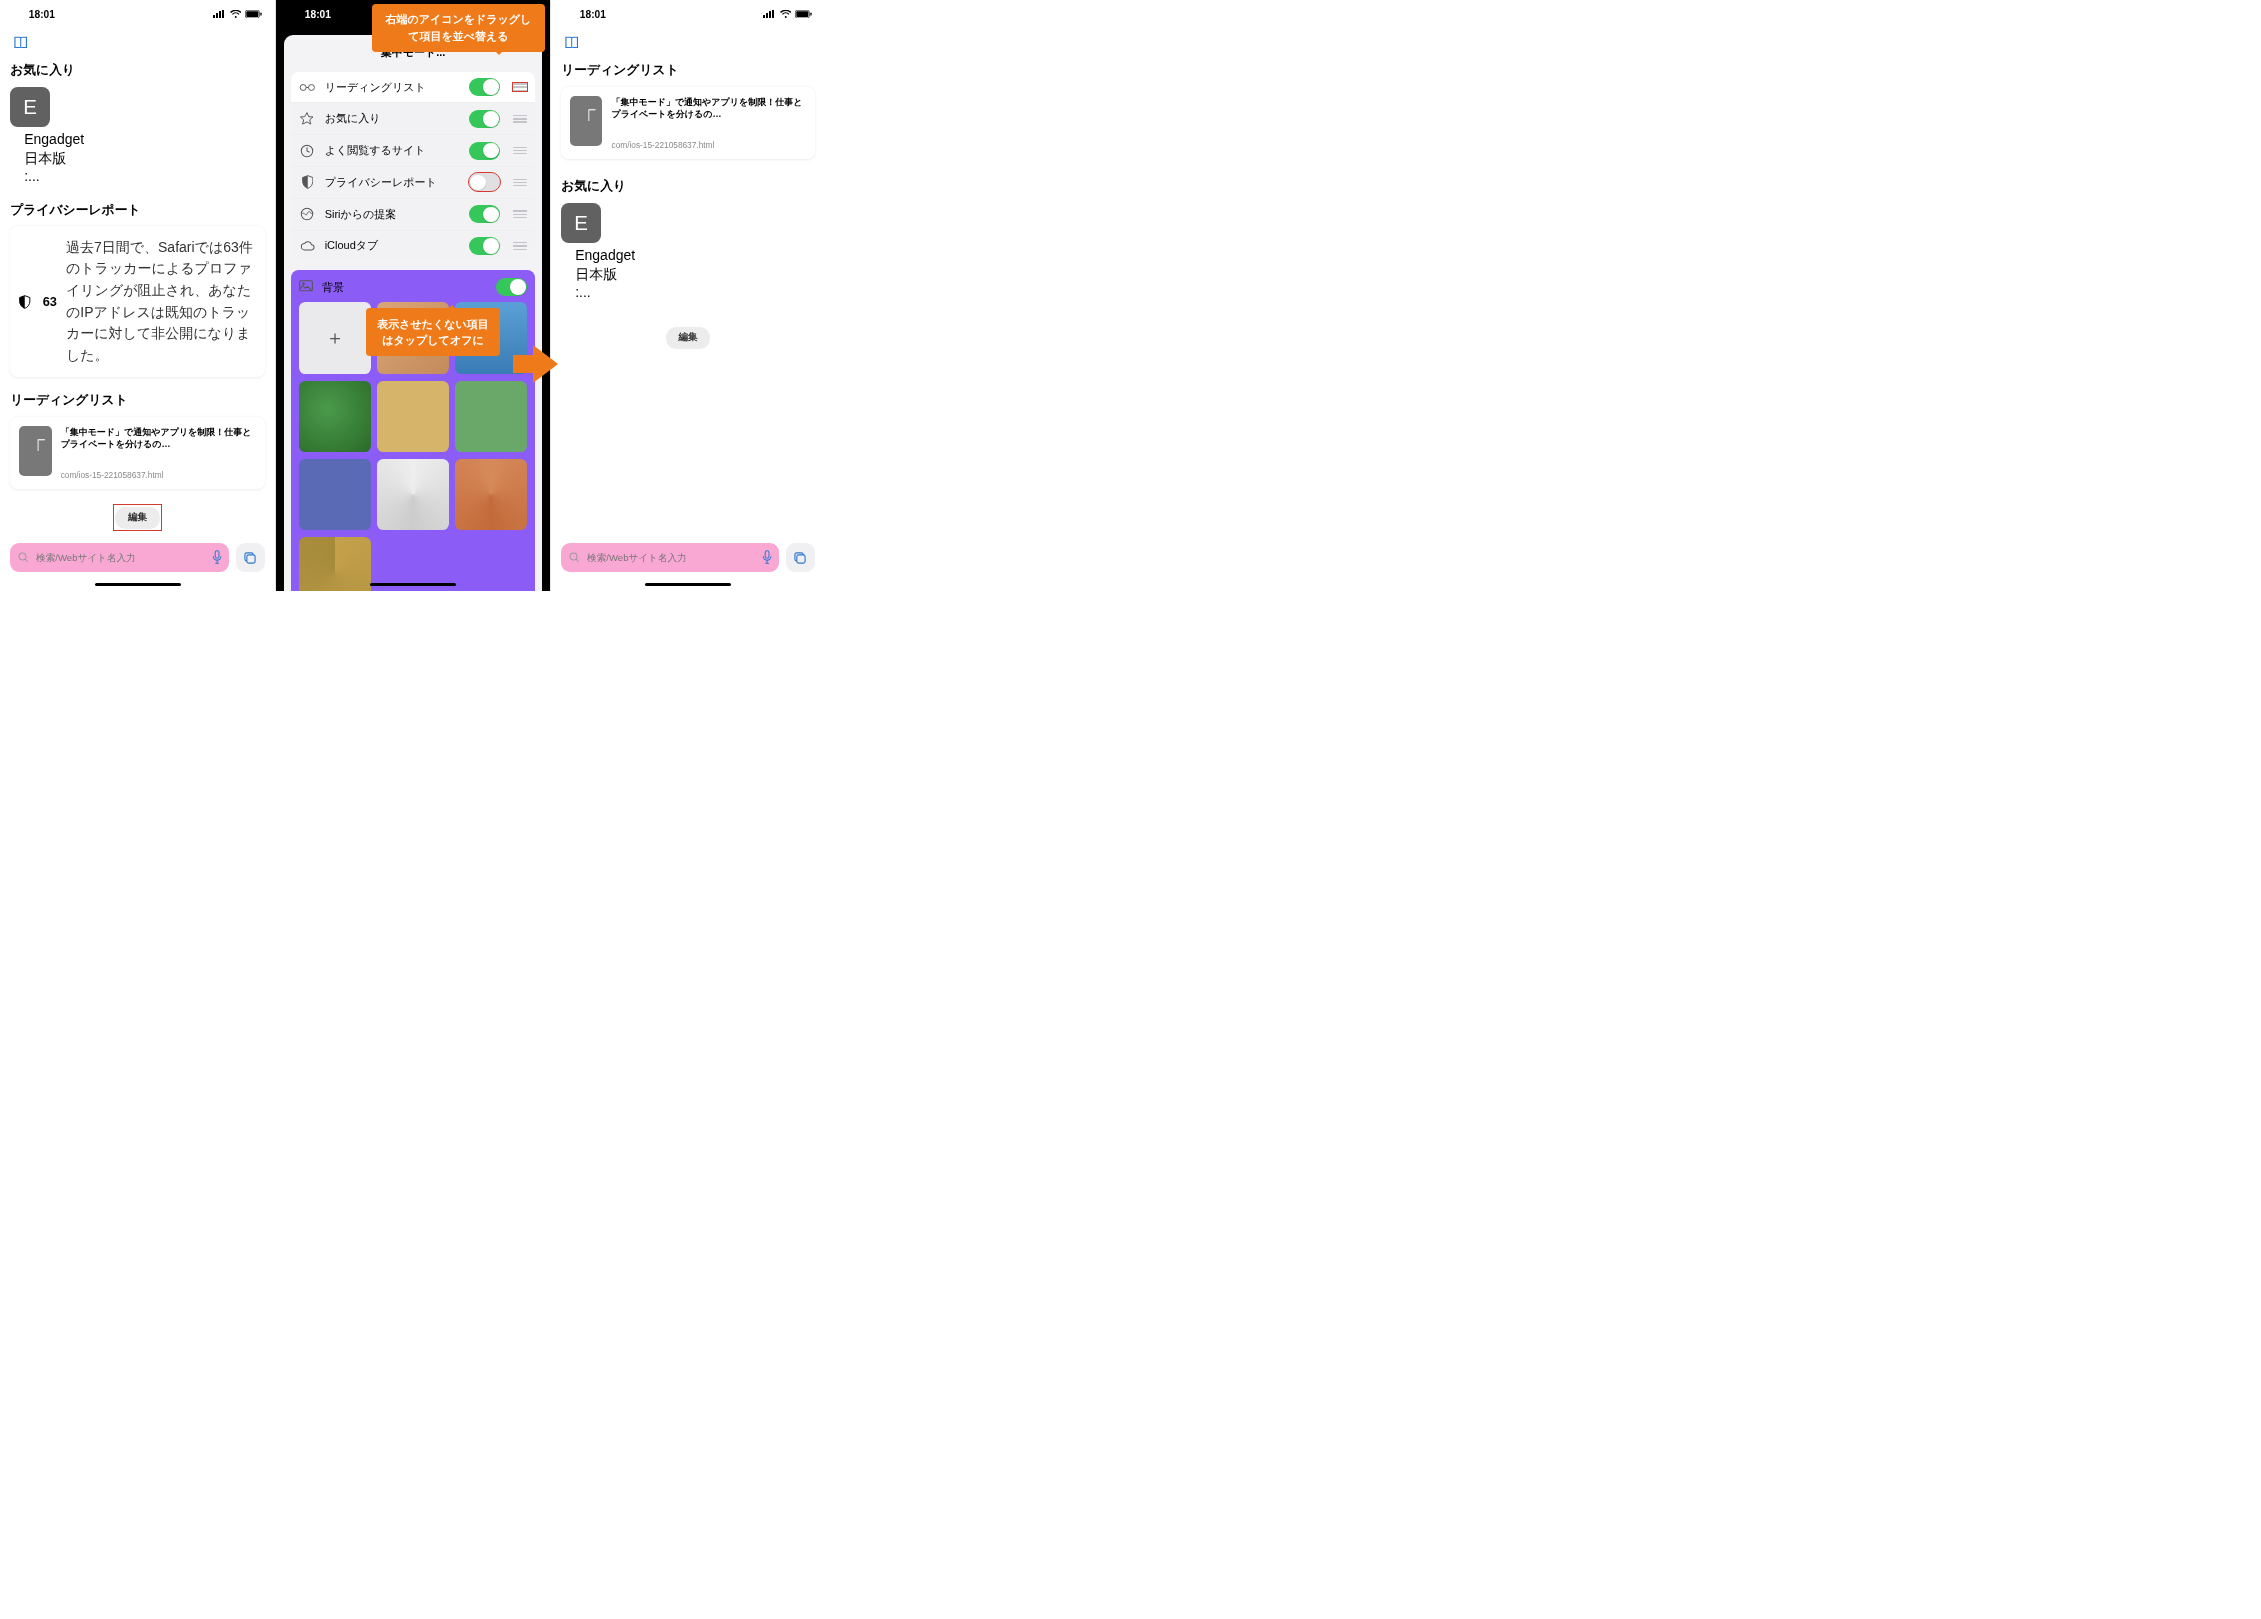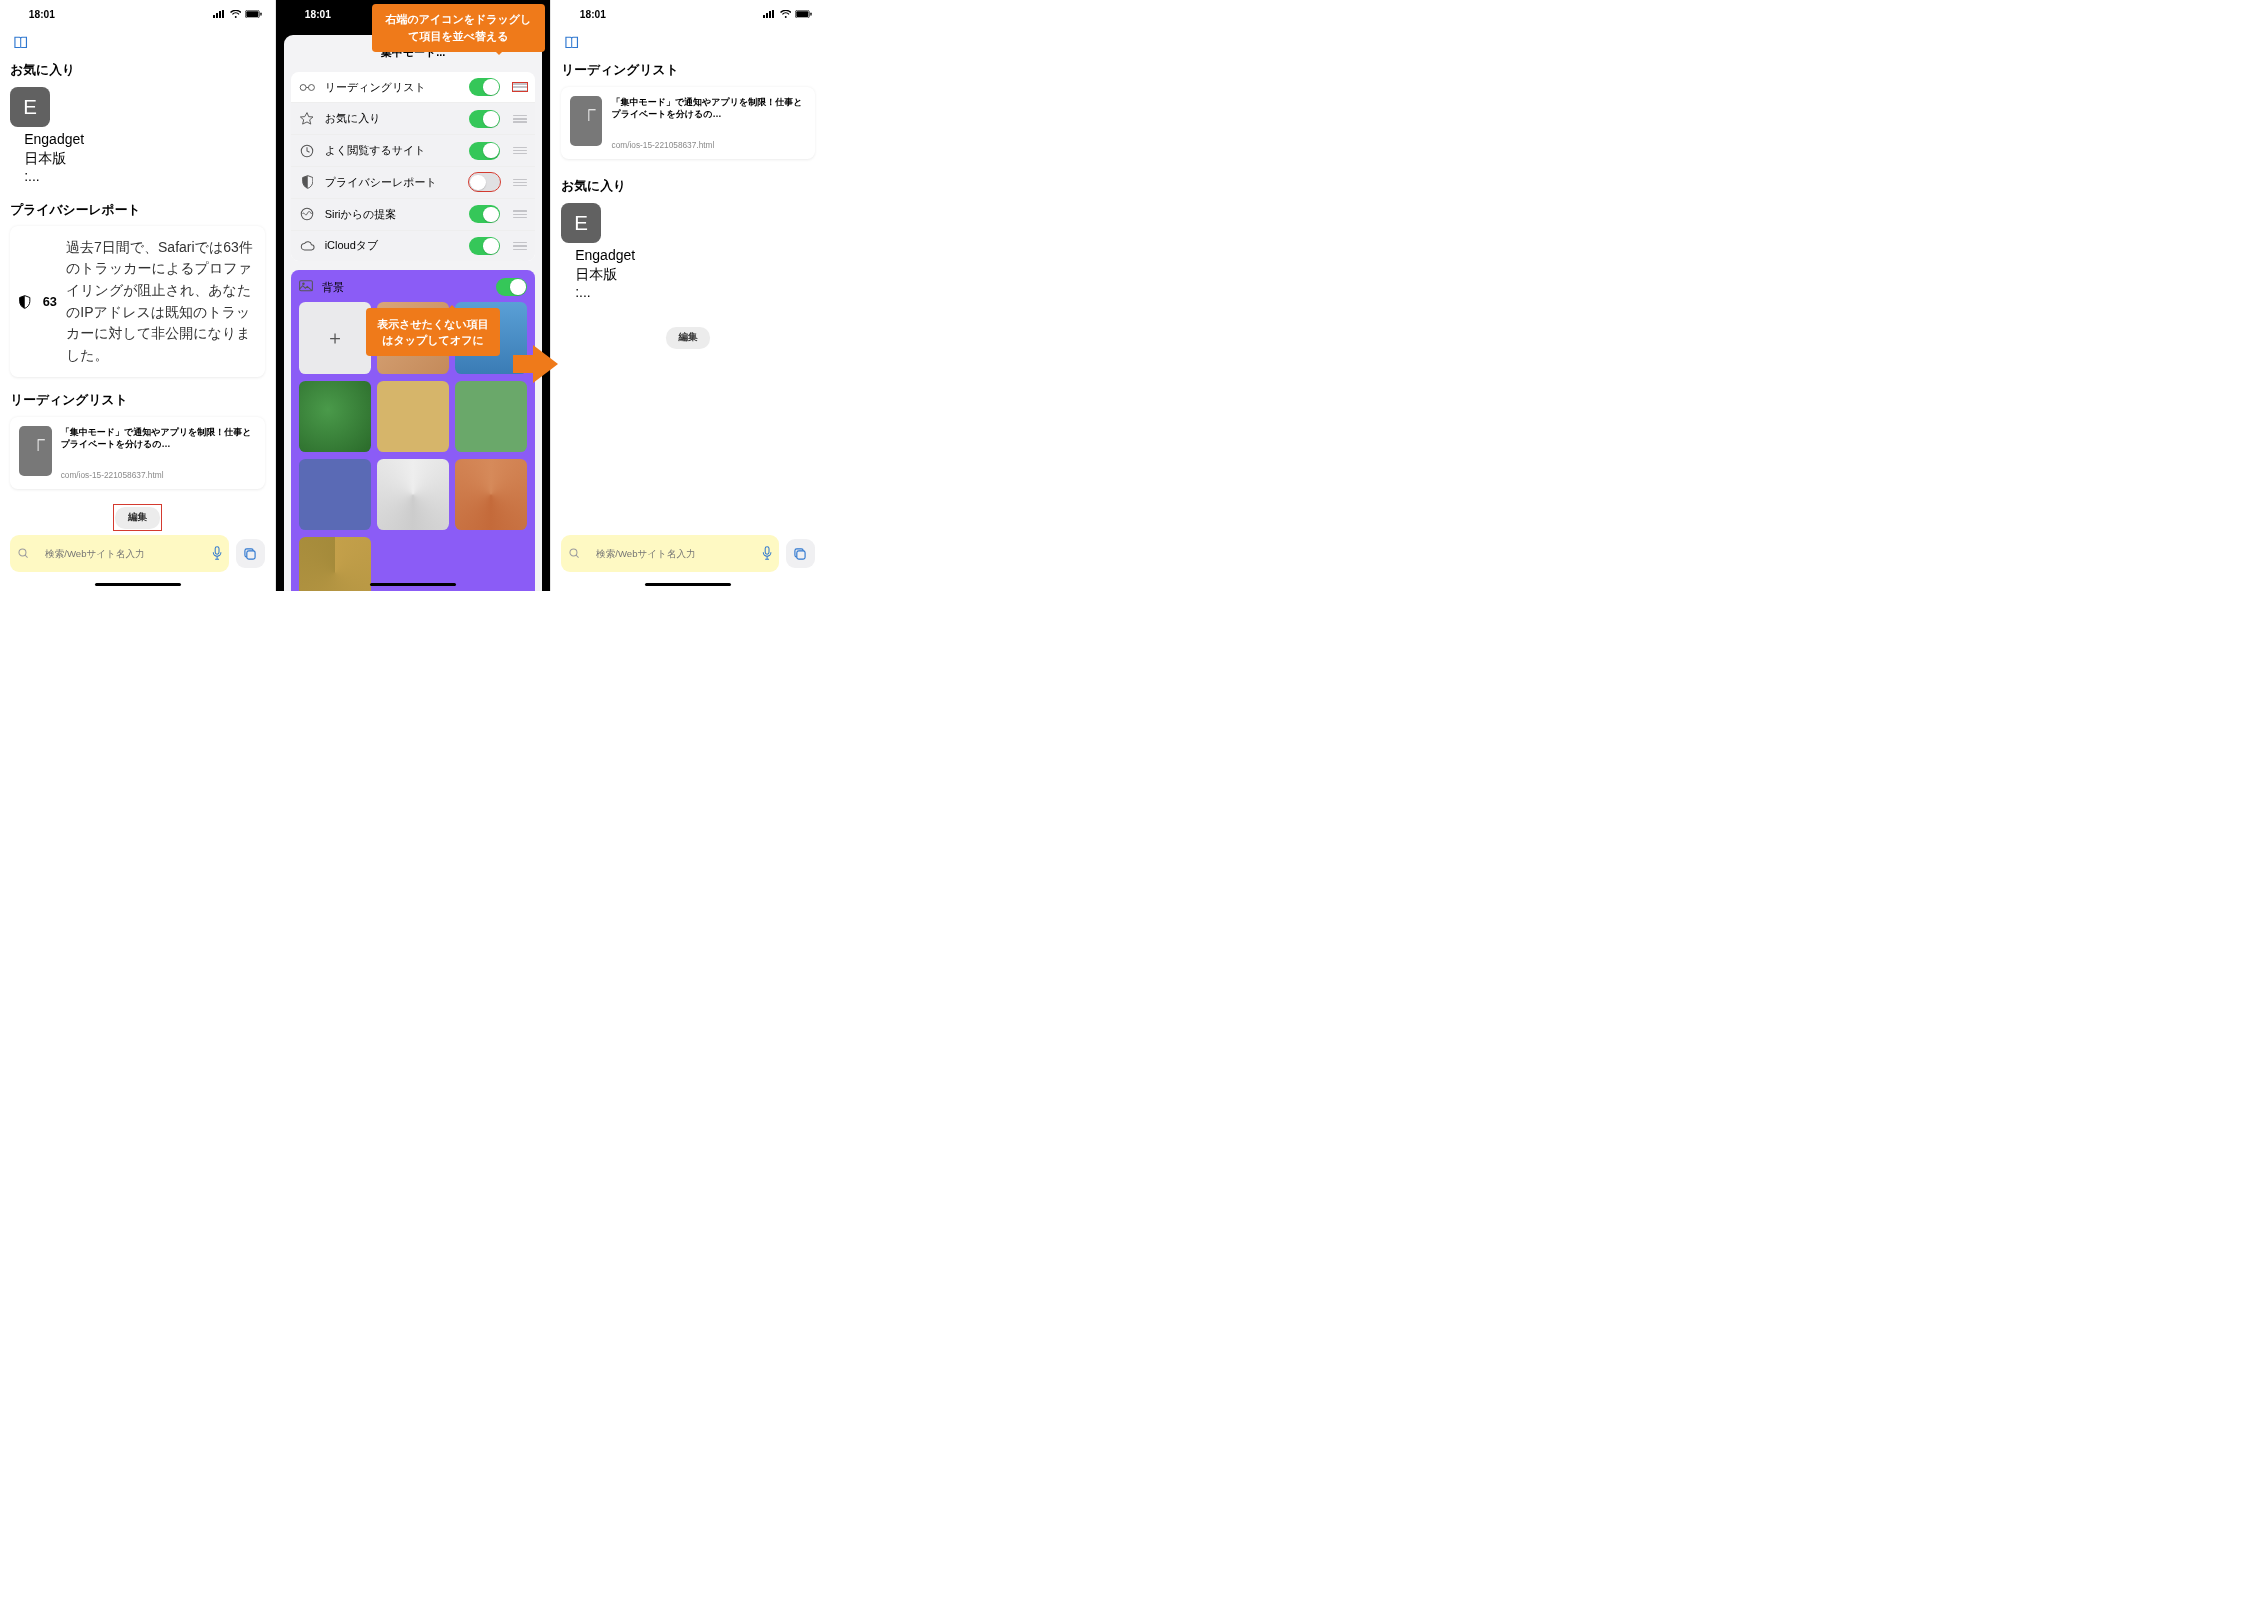--- a/index.html
+++ b/index.html
@@ -30,21 +30,21 @@
 
 .rl-card { margin-top: 6.4px; background: #fff; border-radius: 7.7px; box-shadow: 0 0.6px 2.6px rgba(0,0,0,.08); padding: 9px; display: flex; gap: 9px; }
 .rl-thumb { width: 50px; height: 50px; border-radius: 5.1px; background: #787878; color: #fff; display: flex; align-items: center; justify-content: center; font-size: 23px; }
 .rl-title { font-size: 9px; font-weight: 700; line-height: 1.4; }
 .rl-url { font-size: 8.3px; color: #8a8a8a; margin-top: 19px; }
 
 .edit-btn { display: block; margin: 18px auto 0; background: #ececec; border: none; border-radius: 10.2px; padding: 4.5px 12.8px; font-size: 9.6px; font-weight: 600; color: #333; }
 .red-box { border: 1.9px solid #d43a2f; padding: 1.3px; }
 
 .bottom-bar { position: absolute; bottom: 19px; left: 10.2px; right: 10.2px; display: flex; align-items: center; gap: 6.4px; }
-.search-bar { flex: 1; background: #fef9c3; border-radius: 9px; height: 37px; display: flex; align-items: center; padding: 0 7.7px; gap: 17px; color: #9a9a9e; }
+.search-bar { flex: 1; background: #f9a8d4; border-radius: 9px; height: 29px; display: flex; align-items: center; padding: 0 7.7px; gap: 8px; color: #9a9a9e; }
 .search-bar input { border: none; background: transparent; flex: 1; font-size: 9.6px; outline: none; color: #555; }
 .mic, .tabs { color: #2e77d0; }
 .tabs-btn { background: #f0f0f2; border-radius: 9px; height: 29px; width: 29px; display: flex; align-items: center; justify-content: center; }
 
 .home-indicator { position: absolute; bottom: 5.1px; left: 50%; transform: translateX(-50%); width: 86px; height: 3.2px; background: #000; border-radius: 1.9px; }
 
 
 .sheet { position: absolute; left: 7.7px; right: 7.7px; top: 35px; bottom: 0; background: #f3f3f5; border-radius: 9px 9px 0 0; padding-top: 10.2px; }
 .sheet-title { text-align: center; font-size: 11px; font-weight: 600; }
 .list { margin: 11.5px 7.7px 0; background: #fff; border-radius: 7.7px; overflow: hidden; }

